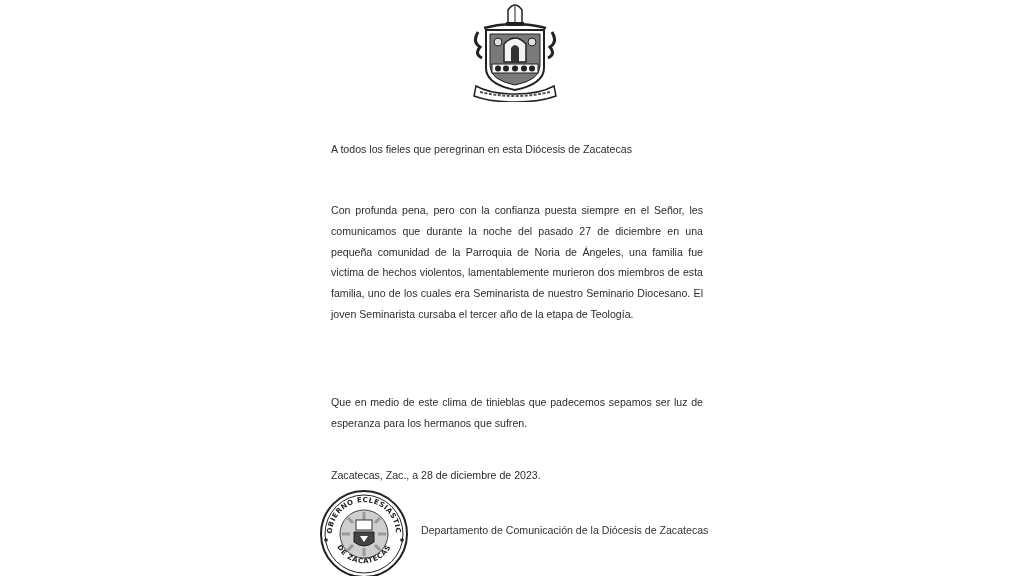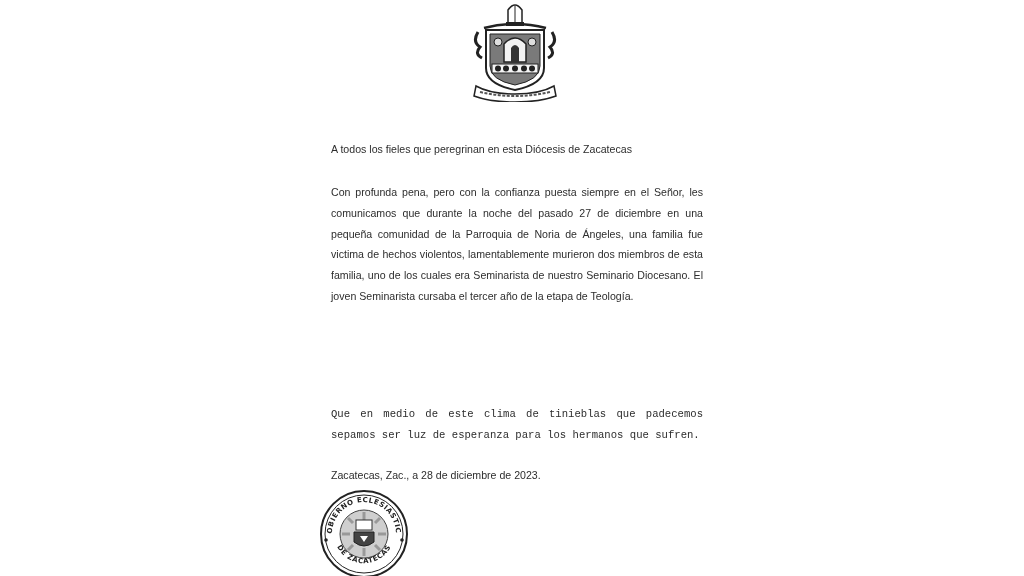--- a/index.html
+++ b/index.html
@@ -11,23 +11,23 @@
       position: relative;
     }
     .page { position: absolute; left: 0; top: 0; width: 1024px; height: 465px; }
     .crest { position: absolute; left: 470px; top: 2px; width: 90px; height: 100px; }
     .text {
       position: absolute; left: 331px; width: 372px;
       font-size: 10.6px; line-height: 20.8px;
       text-align: justify; color: #2d2d2d;
     }
     .salutation { top: 139px; }
-    .p1 { top: 182px; }
+    .p1 { top: 200px; }
     .p2 { top: 321px; }
-    .p3 { top: 404px; font-family: Liberation Mono, monospace; }
+    .p3 { top: 392px; }
     .dateline { top: 465px; }
     .seal { position: absolute; left: 318px; top: 488px; width: 92px; height: 88px; }
     .dept { position: absolute; left: 421px; top: 524px; font-size: 10.6px; color: #333; white-space: nowrap; }
   </style>
 </head>
 <body>
 
 <div class="page">
 
   <svg class="crest" viewBox="0 0 90 100">
@@ -88,13 +88,14 @@
     <text font-family="DejaVu Sans, sans-serif" font-size="7" font-weight="bold" fill="#222" letter-spacing="0.6">
       <textPath href="#arcTop" startOffset="50%" text-anchor="middle">GOBIERNO ECLESIASTICO</textPath>
     </text>
     <text font-family="DejaVu Sans, sans-serif" font-size="7" font-weight="bold" fill="#222" letter-spacing="0.6">
       <textPath href="#arcBot" startOffset="50%" text-anchor="middle">DE ZACATECAS</textPath>
     </text>
     <circle cx="8" cy="52" r="1.8" fill="#222"></circle>
       <circle cx="84" cy="52" r="1.8" fill="#222"></circle>
   </svg>
 
+  <div class="dept">Departamento de Comunicación de la Diócesis de Zacatecas</div>
 </div>
 
 </body></html>

